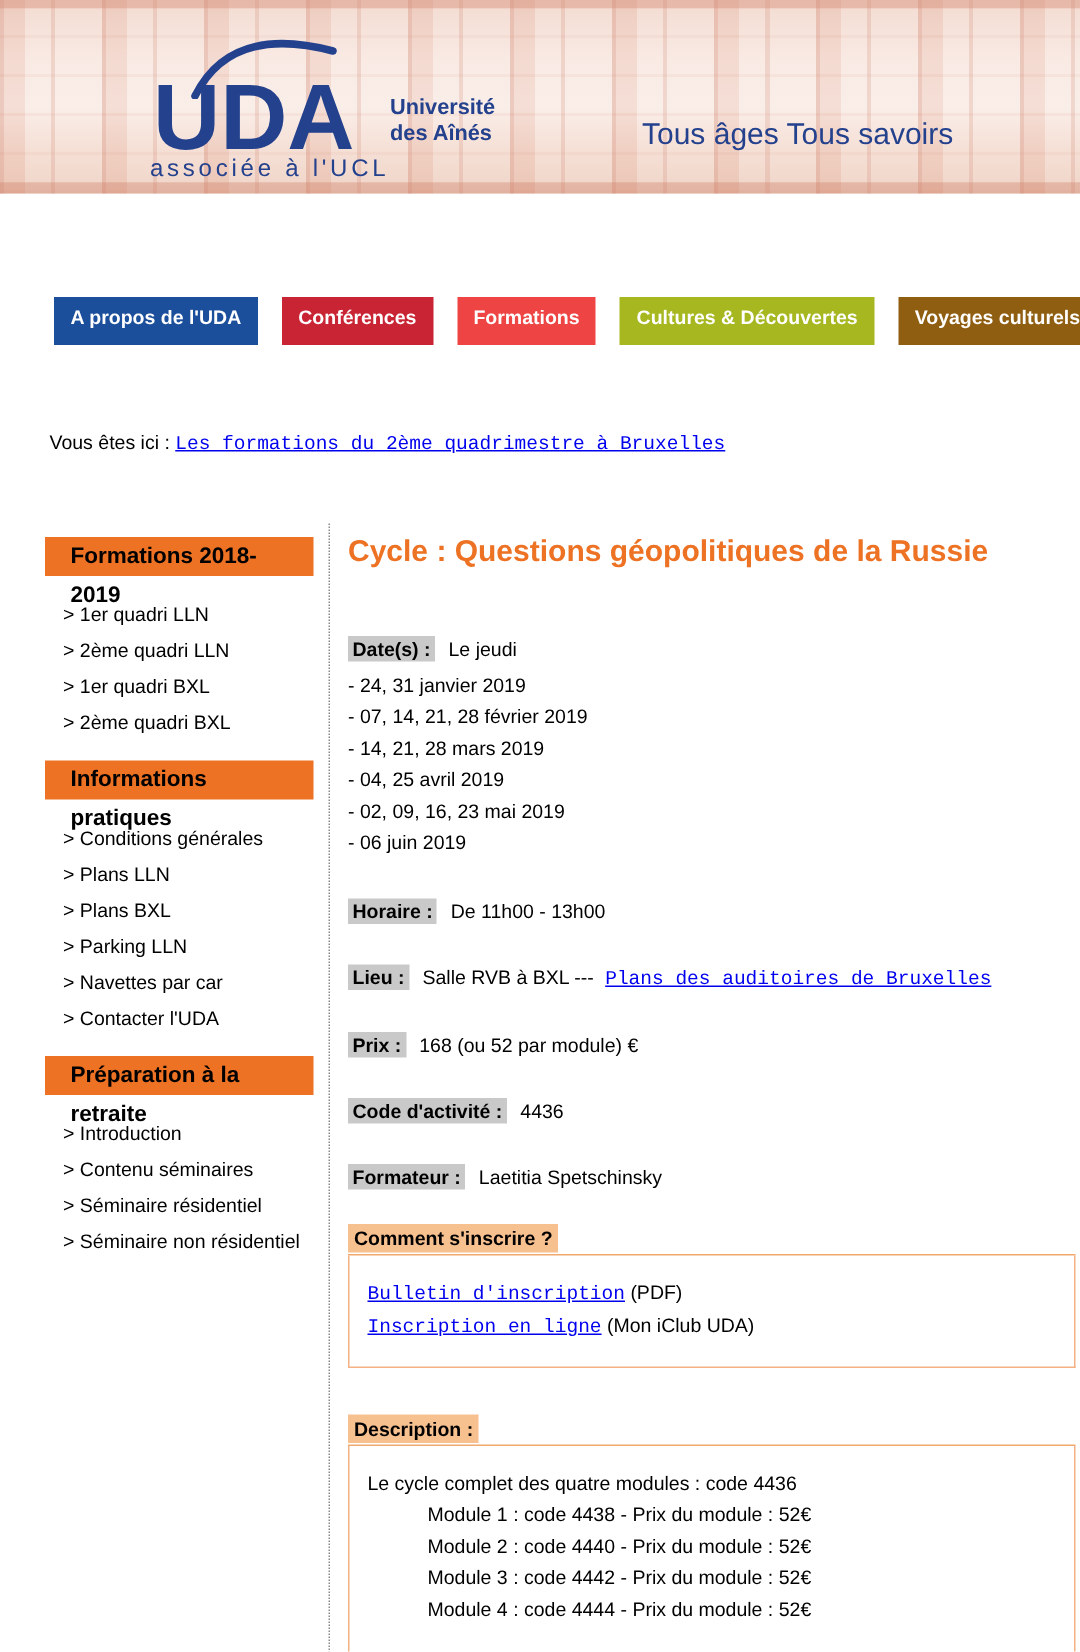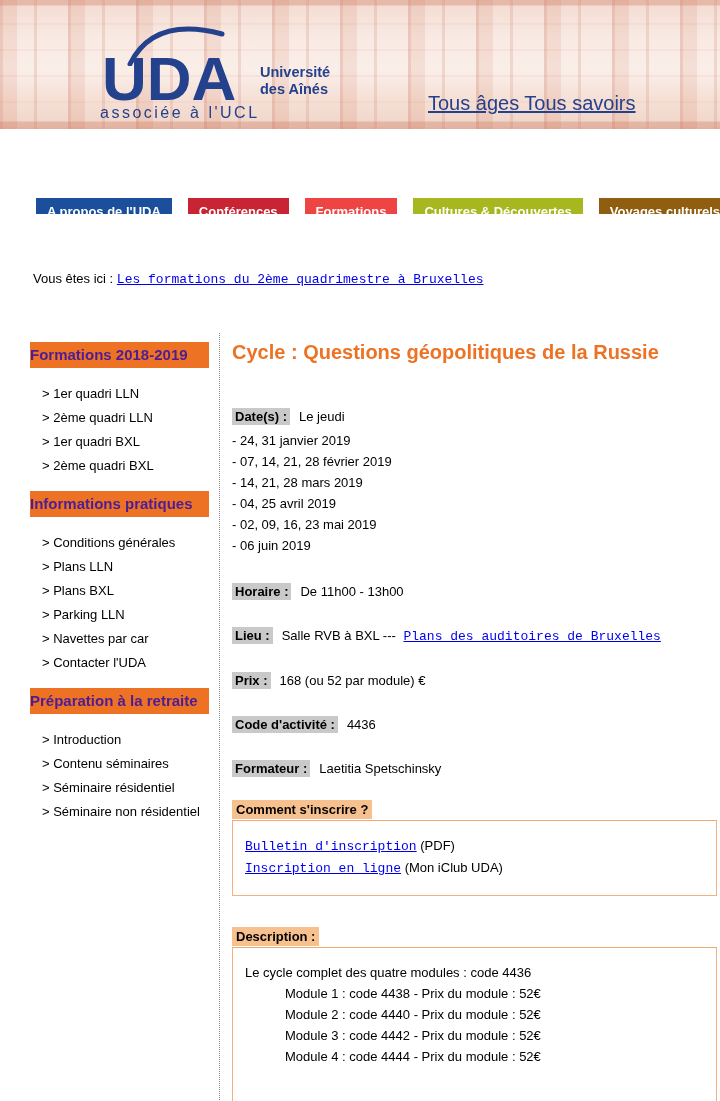--- a/index.html
+++ b/index.html
@@ -17,45 +17,45 @@
       linear-gradient(180deg, #f0d3c7 0%, #f8e8e1 30%, #faeee9 55%, #f3d9cd 78%, #eccaba 100%);
   }
   .logo { position:absolute; left:98px; top:12px; width:260px; height:112px; color:#24418D; }
   .logo-arc { position:absolute; left:28px; top:6px; width:100px; height:48px; }
   .logo-acronym { position:absolute; left:4px; top:36px; font-size:62px; font-weight:bold;
     line-height:1; letter-spacing:0px; }
   .logo-name { position:absolute; left:162px; top:52px; font-size:14.5px; font-weight:bold;
     line-height:17px; }
   .logo-affiliation { position:absolute; left:2px; top:92px; font-size:16px;
     letter-spacing:2.5px; }
-  .tagline { position:absolute; left:428px; top:92px; font-size:20px; color:#24418D;text-decoration:underline; }
+  .tagline { position:absolute; left:428px; top:79px; font-size:20px; color:#24418D; }
 
   
   .nav-row { display:flex; gap:16px; margin:69px 0 0 36px; width:720px; }
-  .nav-btn { height:16px; line-height:28px; padding:0 11px; color:#fff; font-weight:bold;
+  .nav-btn { height:32px; line-height:28px; padding:0 11px; color:#fff; font-weight:bold;
     font-size:13px; white-space:nowrap; cursor:pointer; flex:0 0 auto; }
   .nav-0 { background:#1B4E9B; }
   .nav-1 { background:#C92434;text-align:right; }
   .nav-2 { background:#ef4444; }
   .nav-3 { background:#A6B71F; }
   .nav-4 { background:#905E11; }
 
   
   .breadcrumb { margin:57px 0 0 33px; font-size:13px; }
   a.lnk { color:#0000EE; text-decoration:underline; cursor:pointer;font-family:Liberation Mono, monospace; }
 
   
   .content { display:flex; align-items:stretch; margin-top:46px; padding-left:30px;
     min-height:756px; }
   .sidebar { width:190px; flex:0 0 190px; border-right:1px dotted #8a8a8a; }
   .main { flex:1 1 auto; margin-left:12px; padding-right:3px; }
 
   
-  .side-header { background:#ED7224; color:#4c1d95; font-weight:bold; font-size:15px;
-    height:26px; line-height:26px; padding:0 0; margin:13px 10px 14px 0; }
+  .side-header { background:#ED7224; color:#000000; font-weight:bold; font-size:15px;
+    height:26px; line-height:26px; padding:0 17px; margin:13px 10px 14px 0; }
   .side-header.first { margin-top:9px; }
   .side-item { height:24px; line-height:24px; padding-left:12px; color:#000; cursor:pointer; }
 
   
   .page-title { color:#ED7224; font-size:20px; font-weight:bold; margin-top:8px; }
   .field { margin-top:27px; line-height:17px; }
   .field.first { margin-top:44px; }
   .chip { background:#C9C9C9; font-weight:bold; padding:1px 3px; }
   .val { margin-left:9px; }
   .date-list { margin-top:5px; line-height:21px; }

